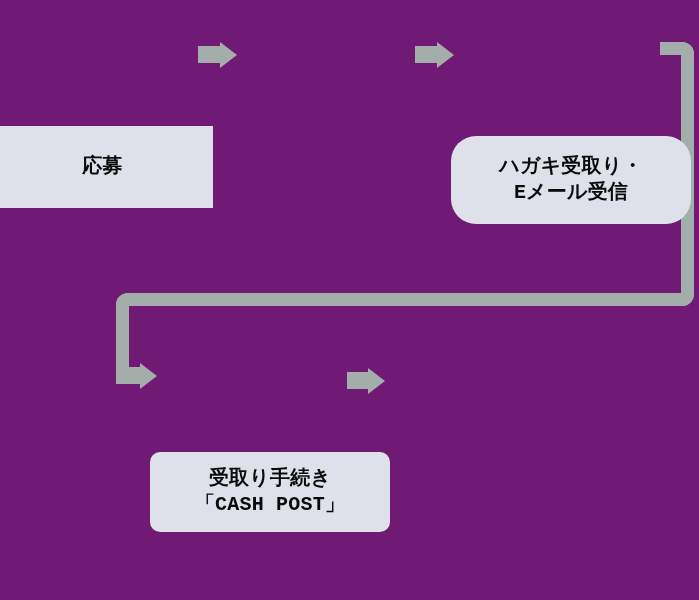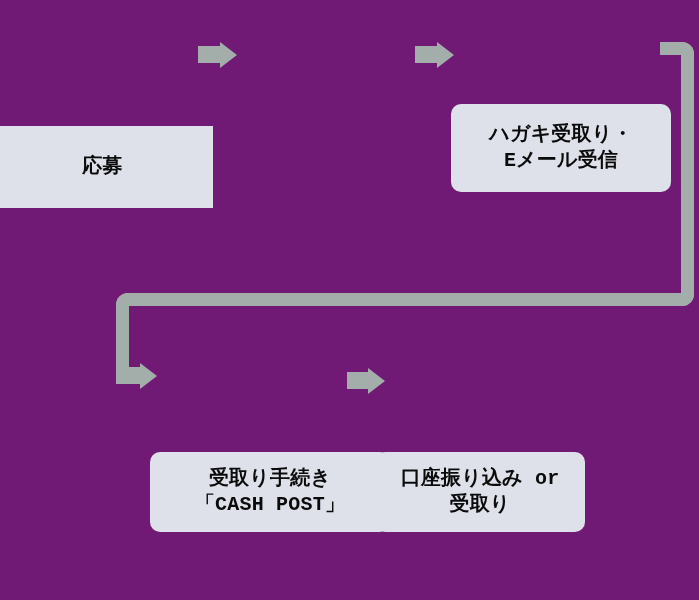--- a/index.html
+++ b/index.html
@@ -107,28 +107,24 @@
   <div>
     <div class="arrow-shaft" style="left:347px; top:372px; width:21px; height:17px;"></div>
     <div class="arrow-head" style="left:368px; top:368px;"></div>
   </div>
 
   <div class="node clipped-left" style="left:-8px; top:126px; width:221px; height:82px;">
     <span class="node-text">応募</span>
   </div>
 
 
-  <div class="node" style="left:451px; top:104px; width:220px; height:88px;">
+  <div class="node" style="left:451px; top:136px; width:240px; height:88px;border-radius:25px;">
     <span class="node-text">ハガキ受取り・
 Eメール受信</span>
   </div>
 
   <div class="node" style="left:150px; top:452px; width:240px; height:80px;">
     <span class="node-text">受取り手続き
 「CASH POST」</span>
   </div>
 
-  <div class="node" style="left:375px; top:452px; width:210px; height:80px;">
-    <span class="node-text">口座振り込み or
-受取り</span>
-  </div>
 
 </div>
 
 </body></html>

